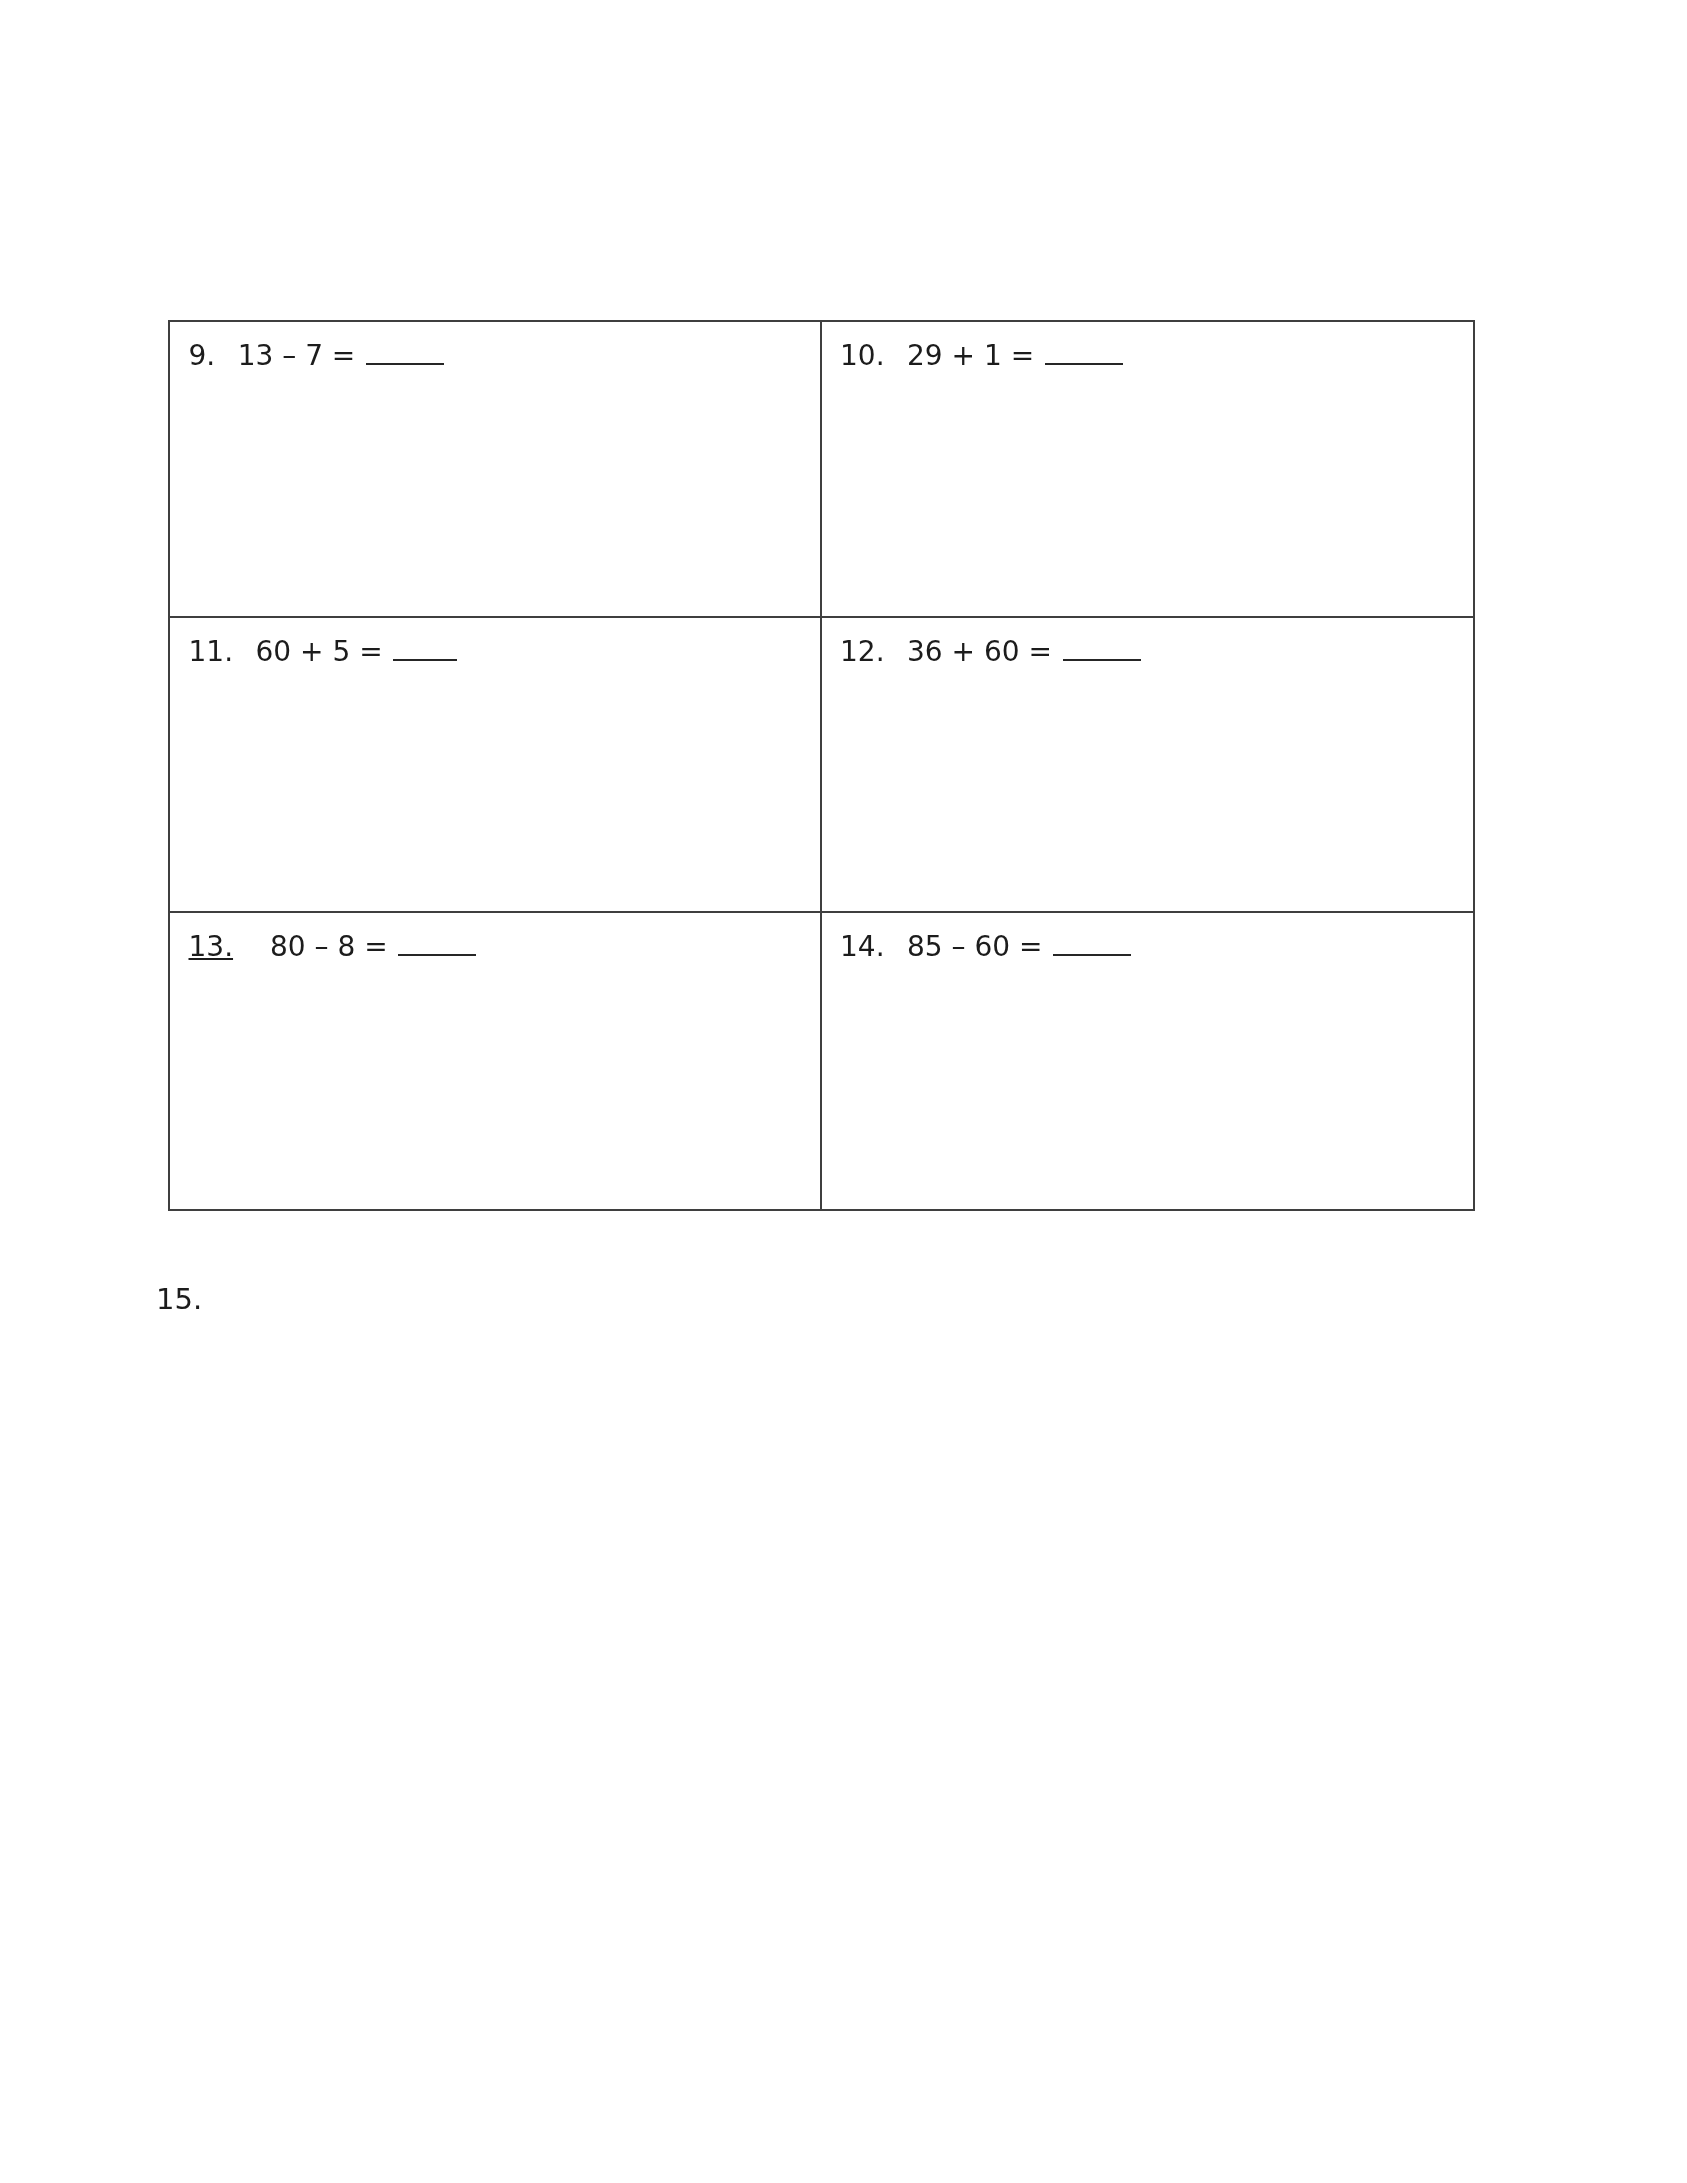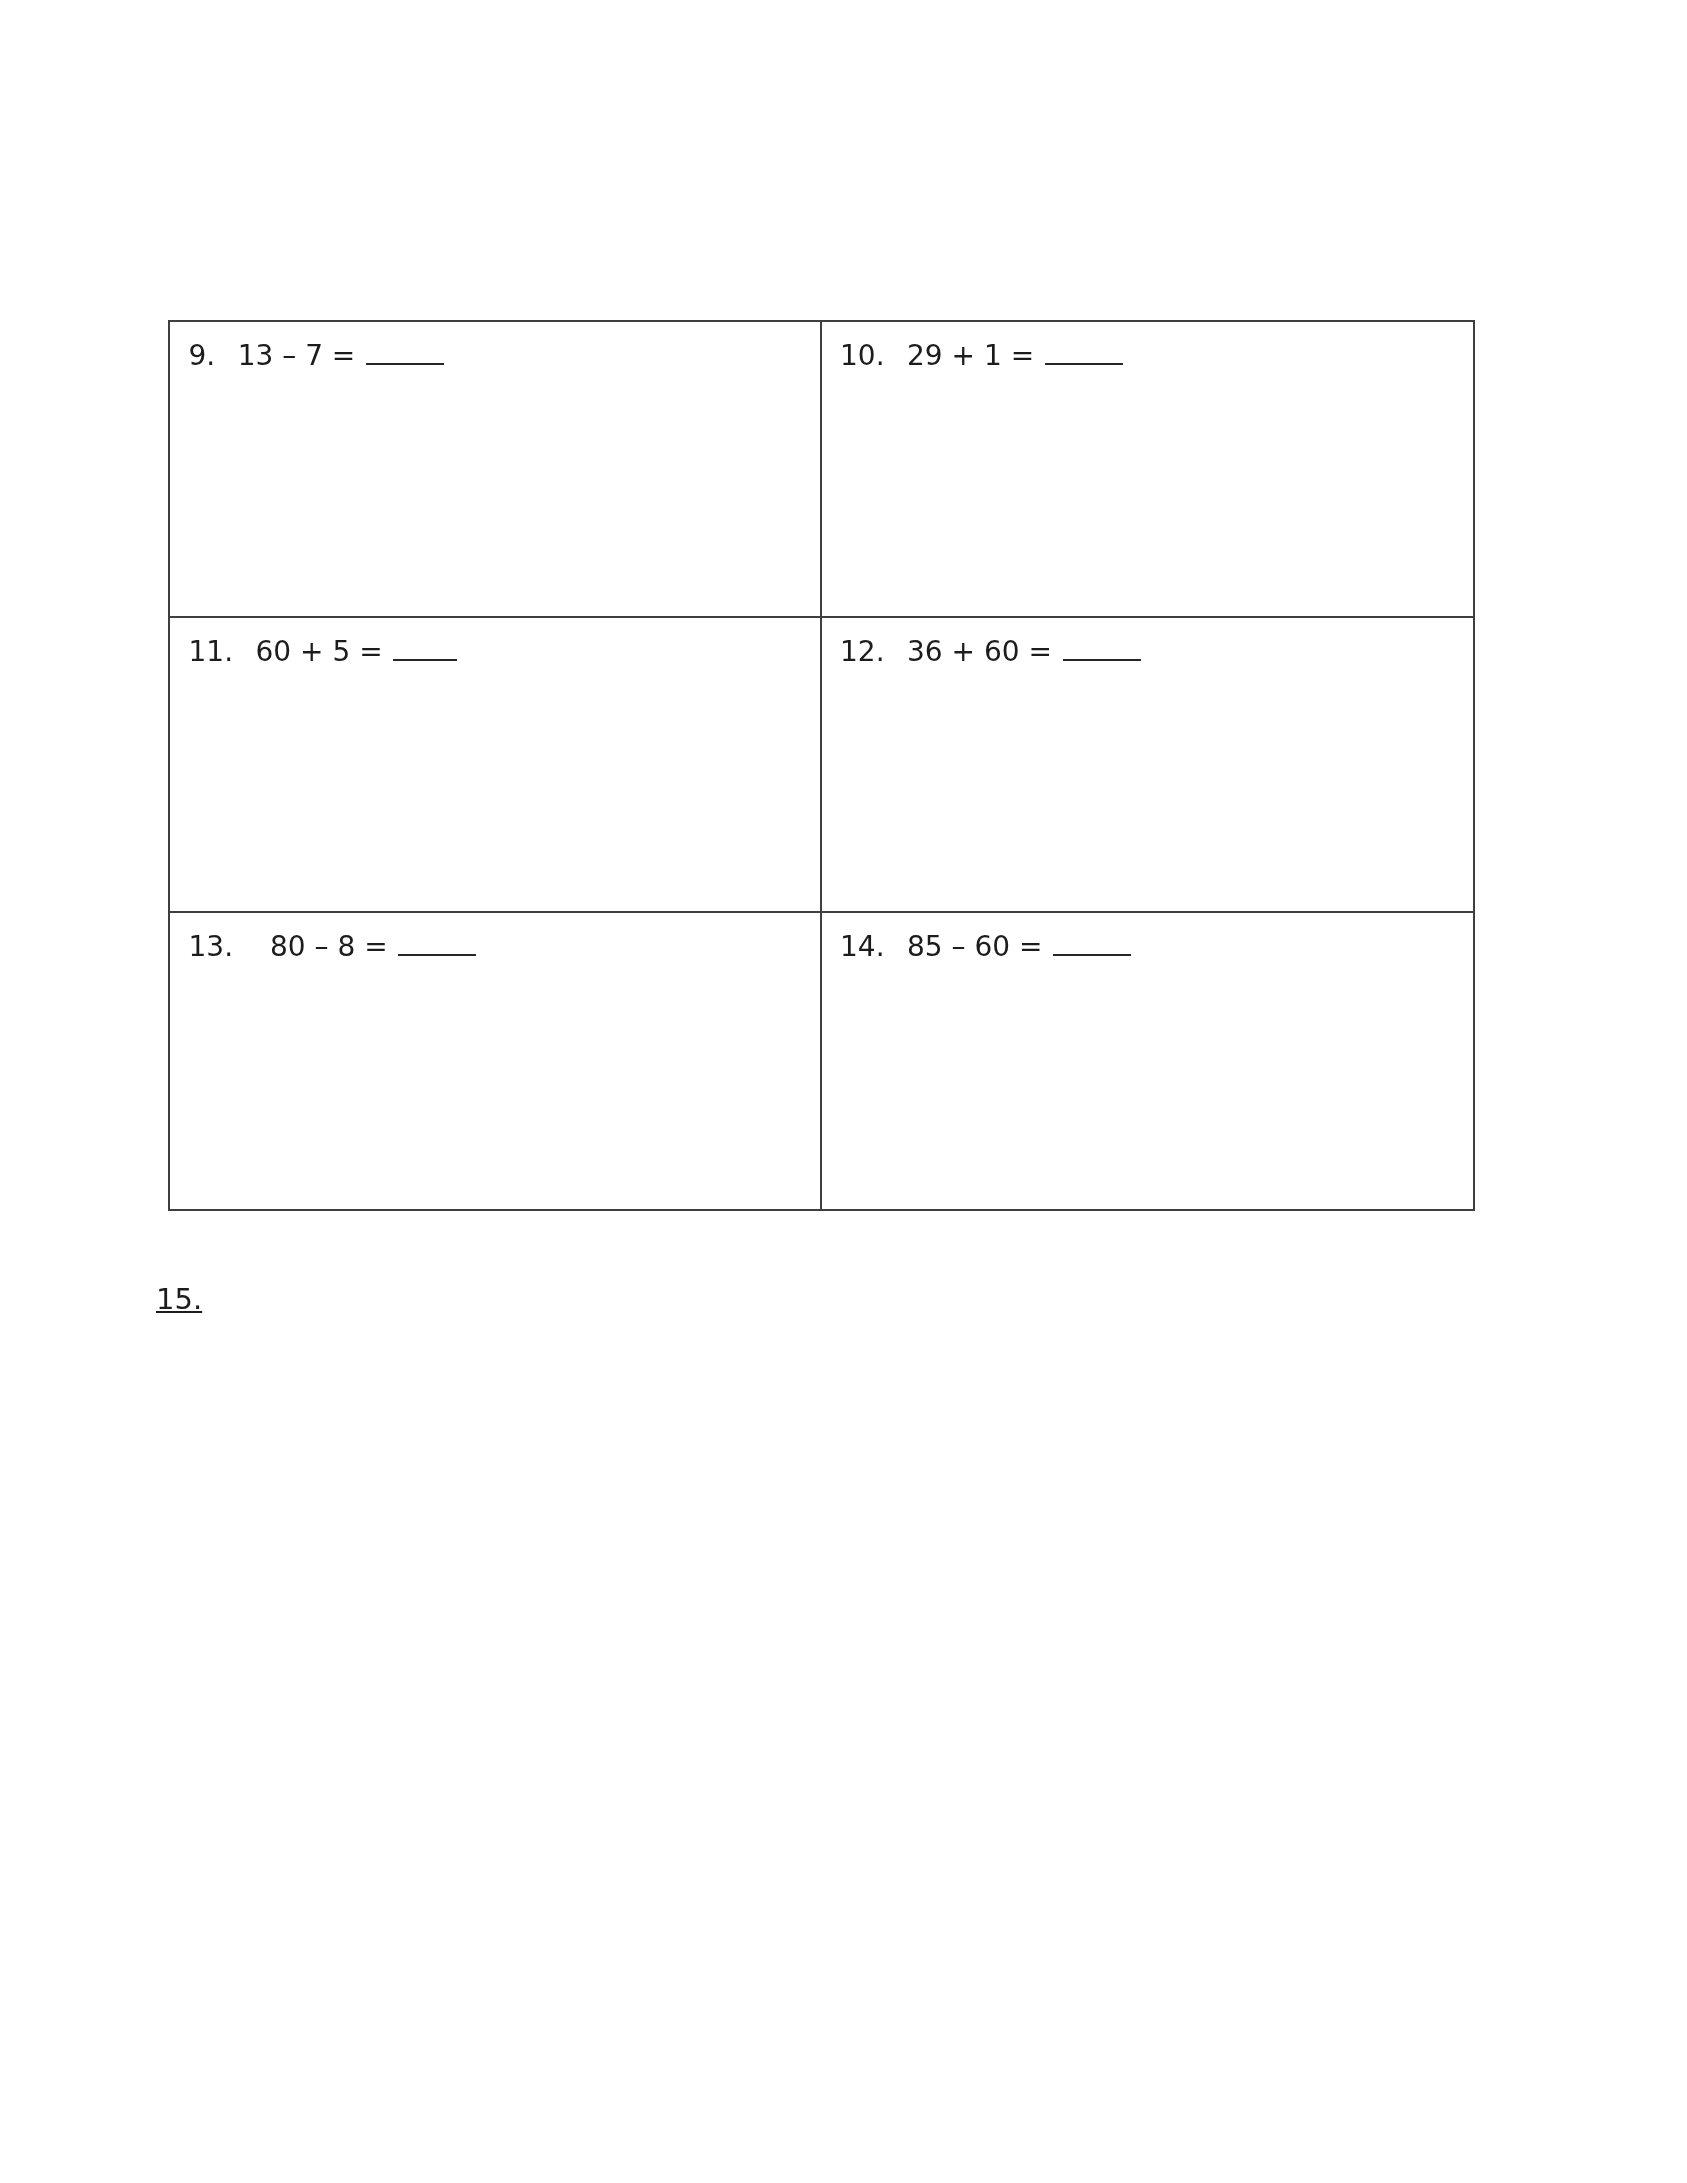--- a/index.html
+++ b/index.html
@@ -44,20 +44,21 @@
   .problem {
     display: flex;
     align-items: baseline;
     white-space: pre;
   }
   .problem .num {
     margin-right: 22.5px;
   }
   .problem .num.wide {
     margin-right: 37px;
+    text-decoration: underline;
   }
   .answer-blank {
     display: inline-block;
     width: 78px;
     height: 6.6px;
     border-bottom: 2.6px solid #262626;
     margin-left: 10.6px;
     vertical-align: -6.6px;
   }
   .answer-blank.short { width: 64px; }
@@ -69,21 +70,20 @@
     top: 1277px;
     width: 1244px;
     display: flex;
     align-items: flex-start;
     font-size: 29px;
     line-height: 1.55;
   }
   .word-problem .num {
     flex: 0 0 auto;
     margin-right: 28px;
-    text-decoration: underline;
   }
   .word-problem .wp-text {
     white-space: pre-wrap;
   }
 </style>
 </head>
 <body>
 
 <div class="page">
 

